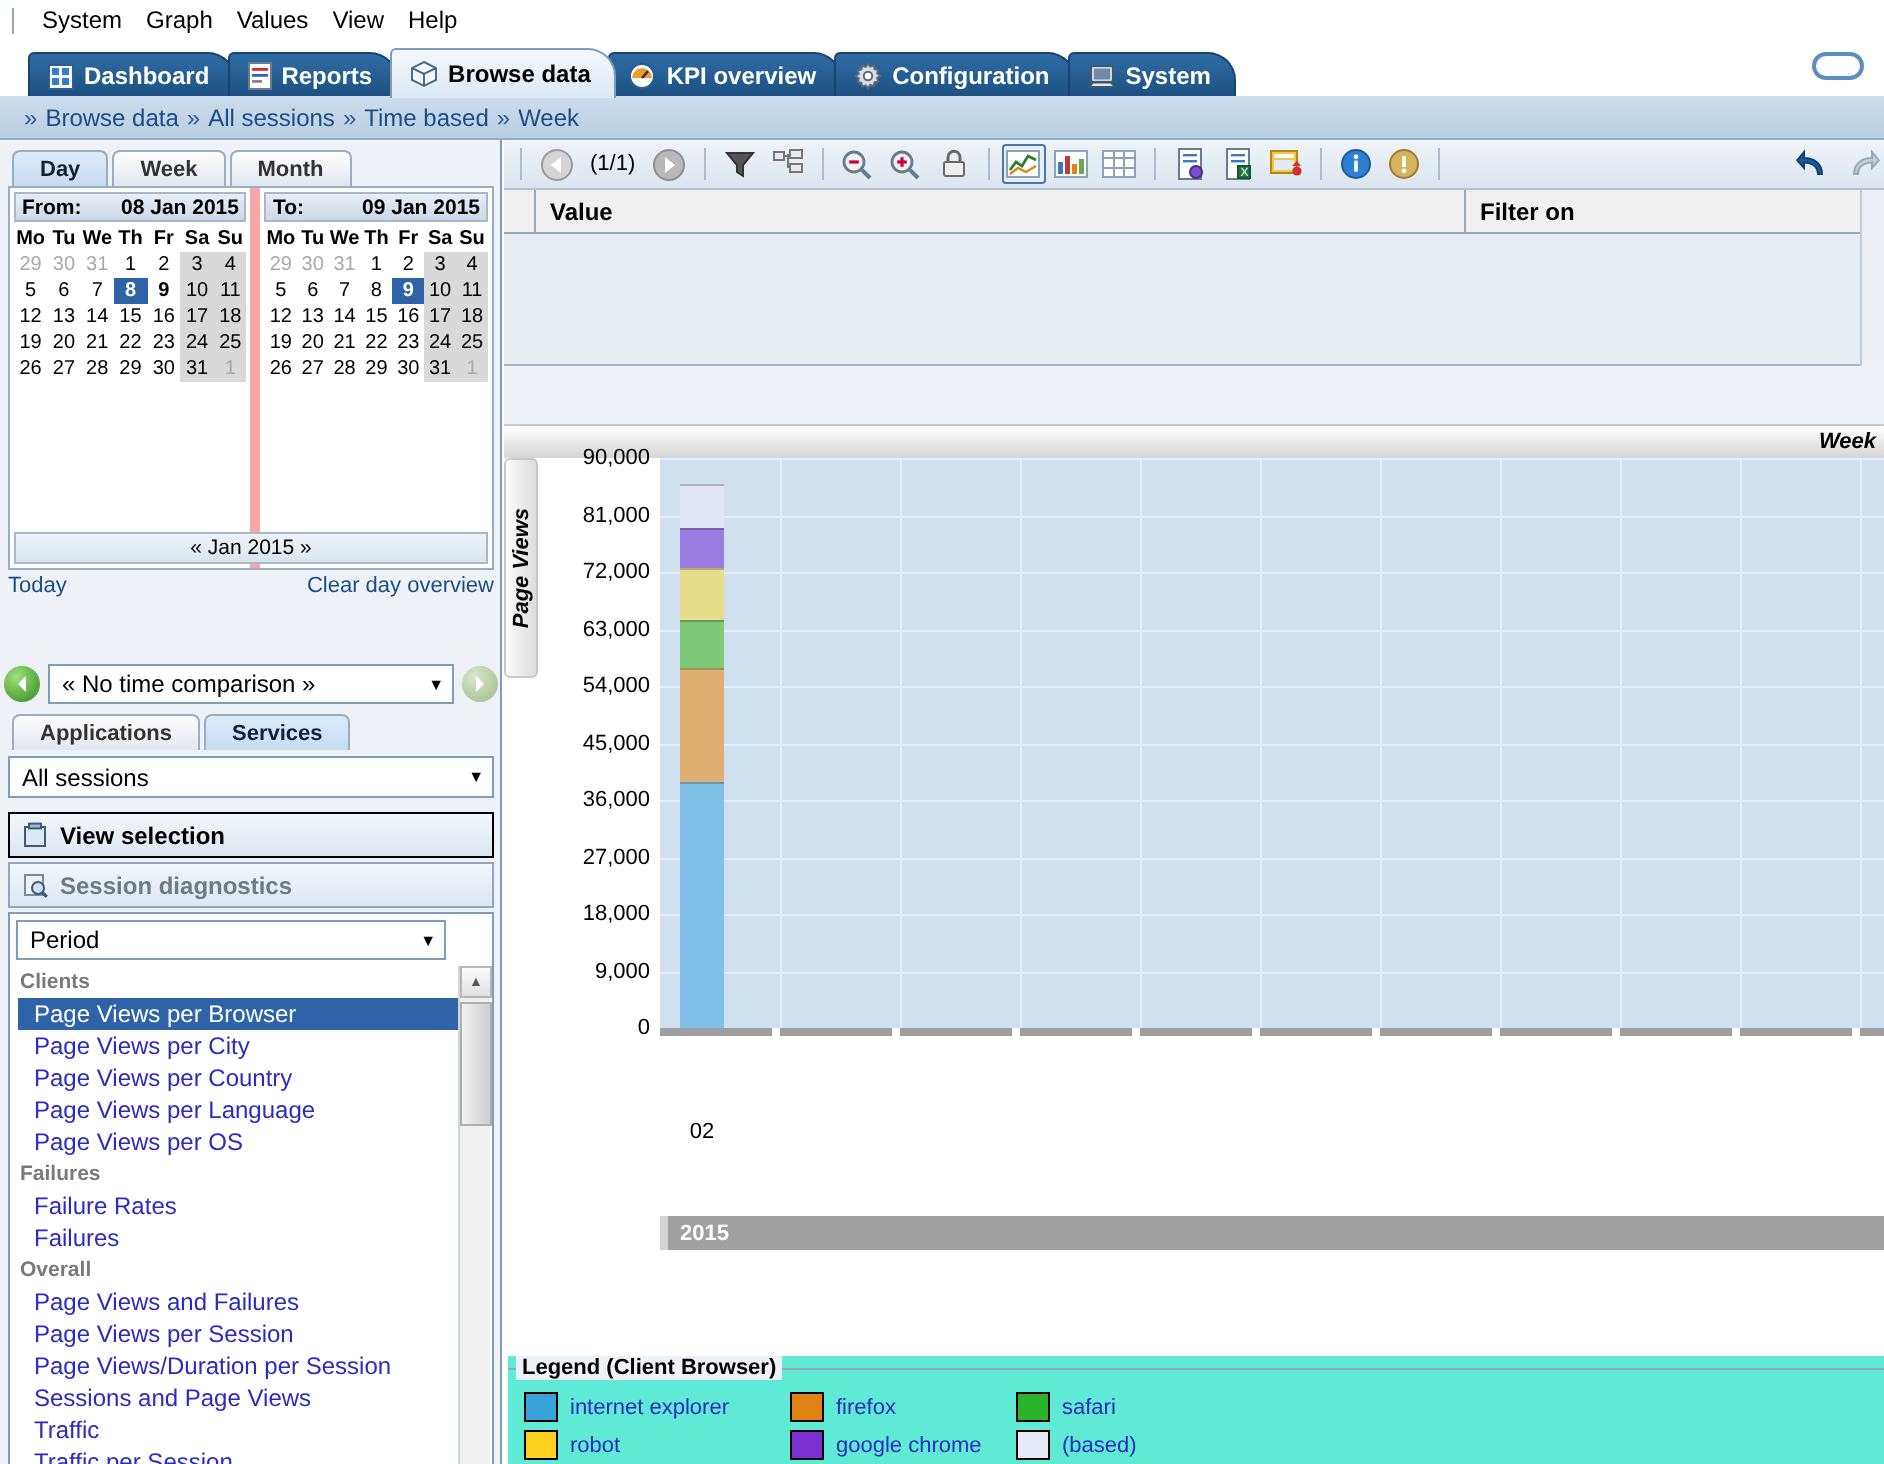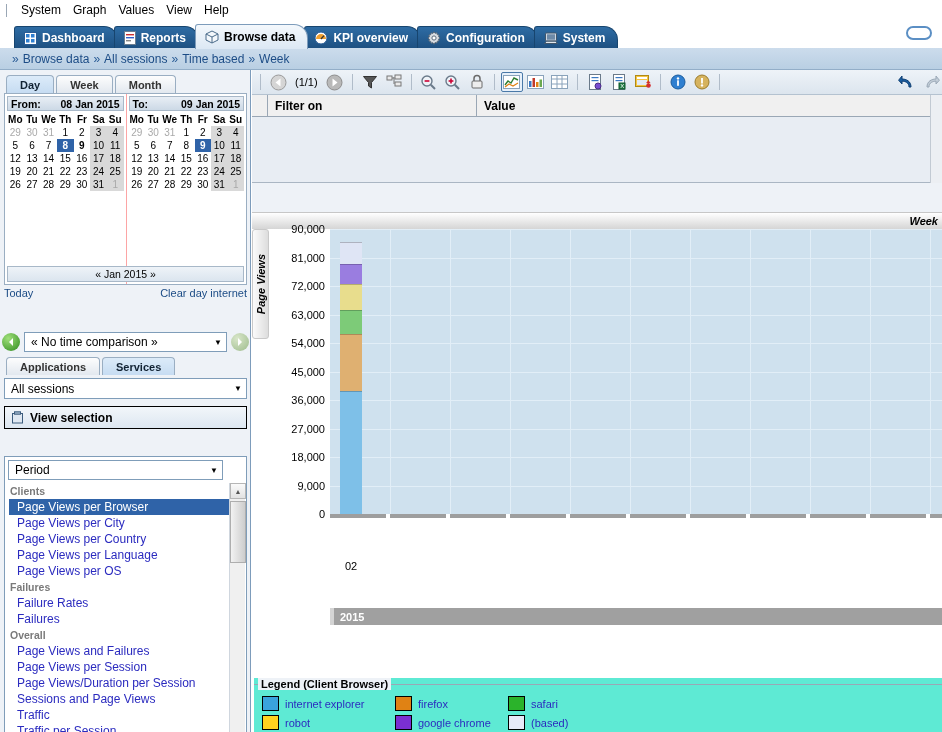--- a/index.html
+++ b/index.html
@@ -80,21 +80,21 @@
     display: flex; align-items: center; margin-right: 2px; cursor: pointer;
   }
   .subtab.active { background: linear-gradient(#dcebf9, #c6dcf2); color: #123; }
 
   .calwrap {
     position: absolute; left: 4px; top: 23px; width: 243px; height: 192px;
     background: #fff; border: 1px solid #9aaec2;
     display: flex;
   }
   .cal { width: 121px; padding: 2px; }
-  .cal + .cal { border-left: 1px solid #fca5a5; }
+  .cal + .cal { border-left: 5px solid #fca5a5; }
   .calhead {
     display: flex; justify-content: space-between; align-items: center;
     background: linear-gradient(#e8eef5, #ccd9e6);
     border: 1px solid #a8b8c8; font-weight: bold; font-size: 10.5px;
     padding: 1px 3px; height: 15px;
   }
   table.calgrid { border-collapse: collapse; width: 100%; margin-top: 2px; }
   table.calgrid th {
     font-size: 10px; font-weight: bold; color: #000; padding: 1px 0; text-align: center; width: 14.2%;
   }
@@ -556,21 +556,21 @@
                 <td class="we other">1</td>
               </tr>
             </tbody>
         </table>
         <div class="calnav">« Jan 2015 »</div>
       </div>
     </div>
 
     <div class="calfoot">
       <a>Today</a>
-      <a>Clear day internet</a>
+      <a>Clear day overview</a>
     </div>
 
     <div class="cmprow">
       <div class="arrowbtn green">
         <svg width="10" height="10" viewBox="0 0 10 10">
             <path d="M7 1 L3 5 L7 9 Z" fill="#fff"></path>
           </svg>
       </div>
       <div class="selectbox">
         <span>« No time comparison »</span>
@@ -596,20 +596,30 @@
     <div class="secthead viewsel">
       <span>
         <svg width="13" height="13" viewBox="0 0 13 13">
             <rect x="1.5" y="2.5" width="10" height="9.5" fill="#dfe8f2" stroke="#3b5c7d"></rect>
             <rect x="3.5" y="0.8" width="6" height="2.4" fill="#9fb6cc" stroke="#3b5c7d"></rect>
           </svg>
       </span>
       <span>View selection</span>
     </div>
 
+    <div class="secthead sessdiag">
+      <span>
+        <svg width="13" height="13" viewBox="0 0 13 13">
+            <rect x="1.5" y="1.5" width="9" height="10" fill="#eef2f6" stroke="#7d8b99"></rect>
+            <circle cx="8" cy="8" r="3" fill="#cfe0f0" stroke="#3b5c7d"></circle>
+            <line x1="10.2" y1="10.2" x2="12.4" y2="12.4" stroke="#3b5c7d" stroke-width="1.6"></line>
+          </svg>
+      </span>
+      <span>Session diagnostics</span>
+    </div>
 
     <div class="listwrap">
       <div class="perioddrop">
         <span>Period</span>
         <span class="caret">▼</span>
       </div>
       <div class="listbody" id="view-list">
           <div class="grphead">Clients</div>
           <div class="litem sel">Page Views per Browser</div>
           <div class="litem">Page Views per City</div>
@@ -765,22 +775,22 @@
       </div>
       <div class="tbtn">
         <svg width="18" height="16" viewBox="0 0 18 16">
             <path d="M5 13 C5 7 10 5 14 5 L14 2 L17.4 6.2 L14 10 L14 7.2 C11 7.2 7 8.5 7 13 Z" fill="#c2cdd8" stroke="#9aa8b6"></path>
           </svg>
       </div>
     </div>
 
     <div class="filterhdr">
       <div class="fh-corner"></div>
+      <div class="fh-cell c2">Value</div>
       <div class="fh-cell c1">Filter on</div>
-      <div class="fh-cell c2">Value</div>
     </div>
     <div class="filterbody"></div>
     <div class="filter-vscroll"></div>
 
     <div class="chartbox">
 
       <div class="weekbar">
         <span>Week</span>
       </div>
 

